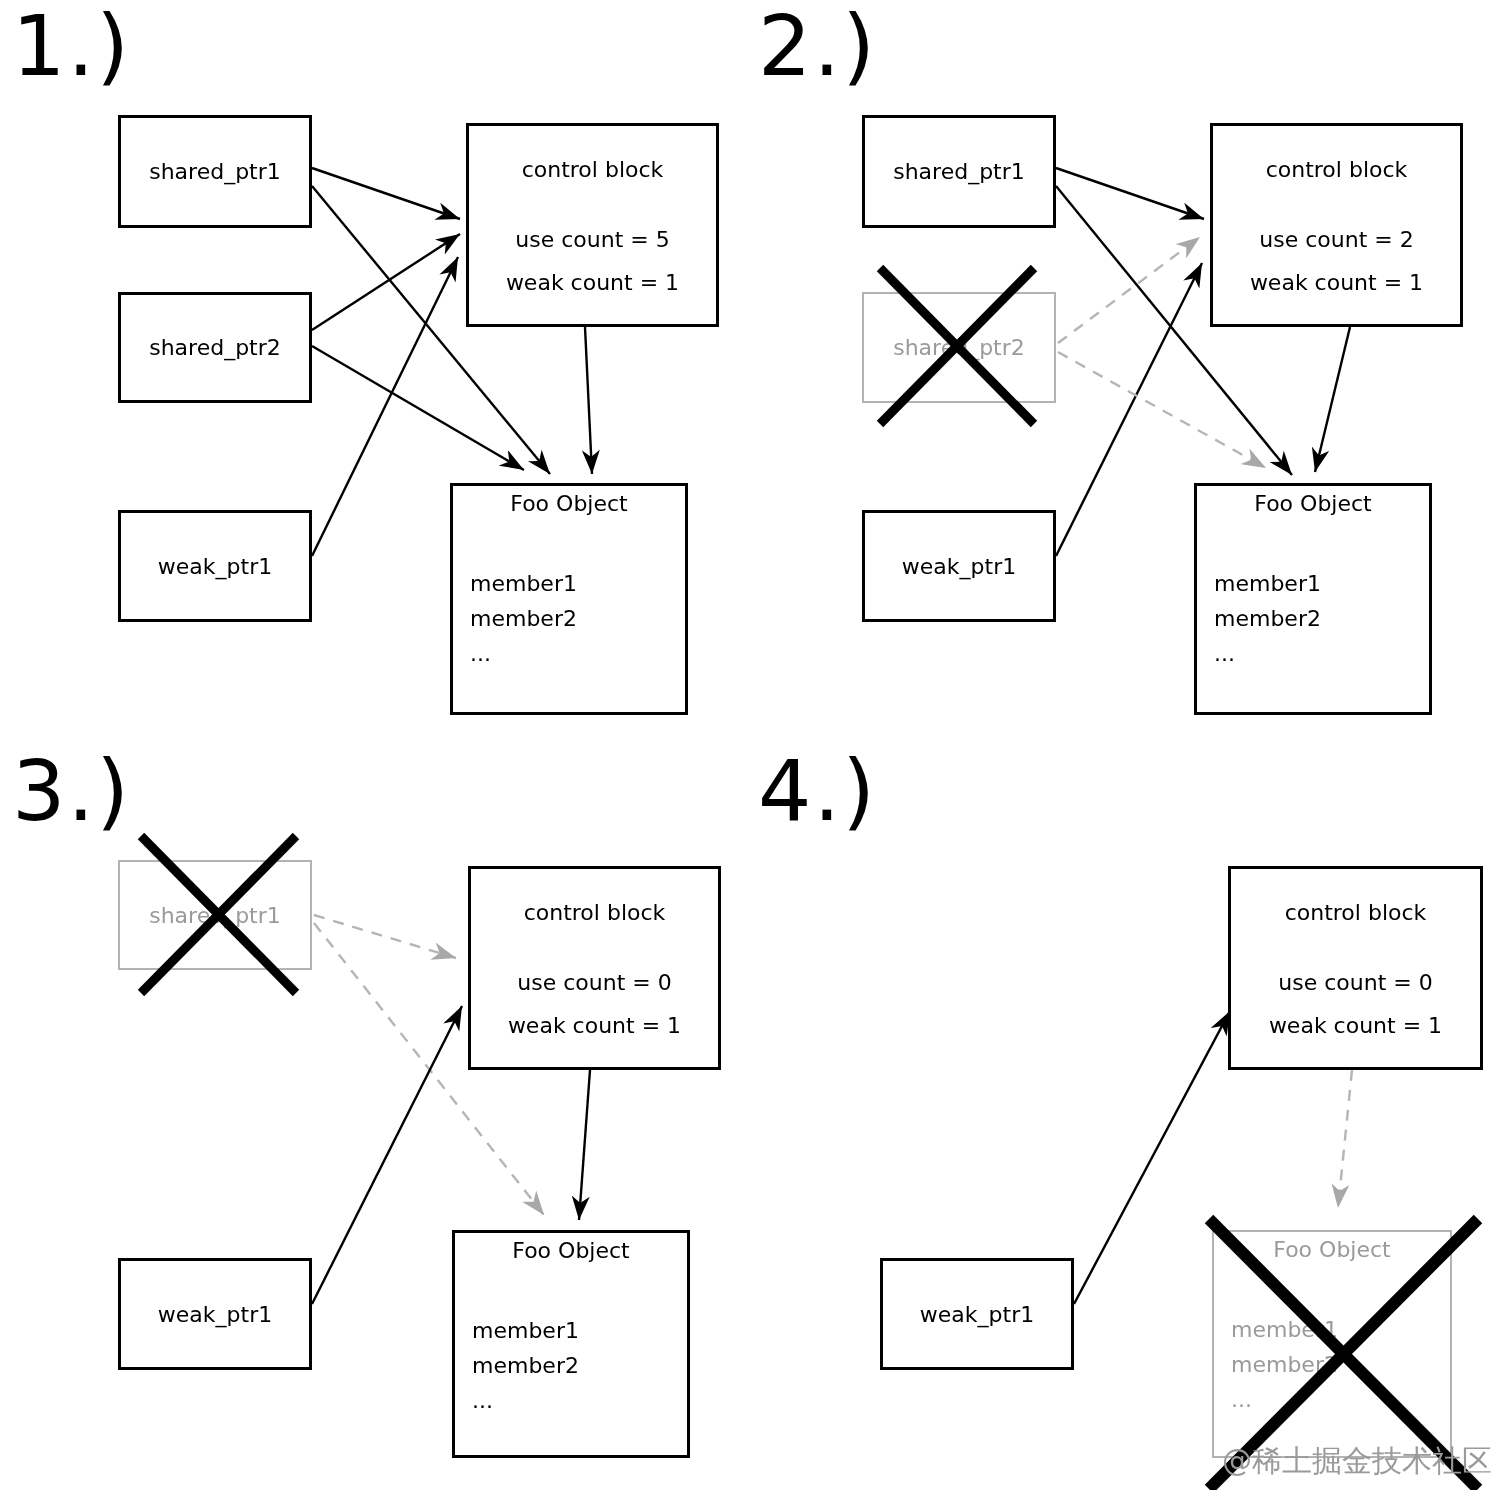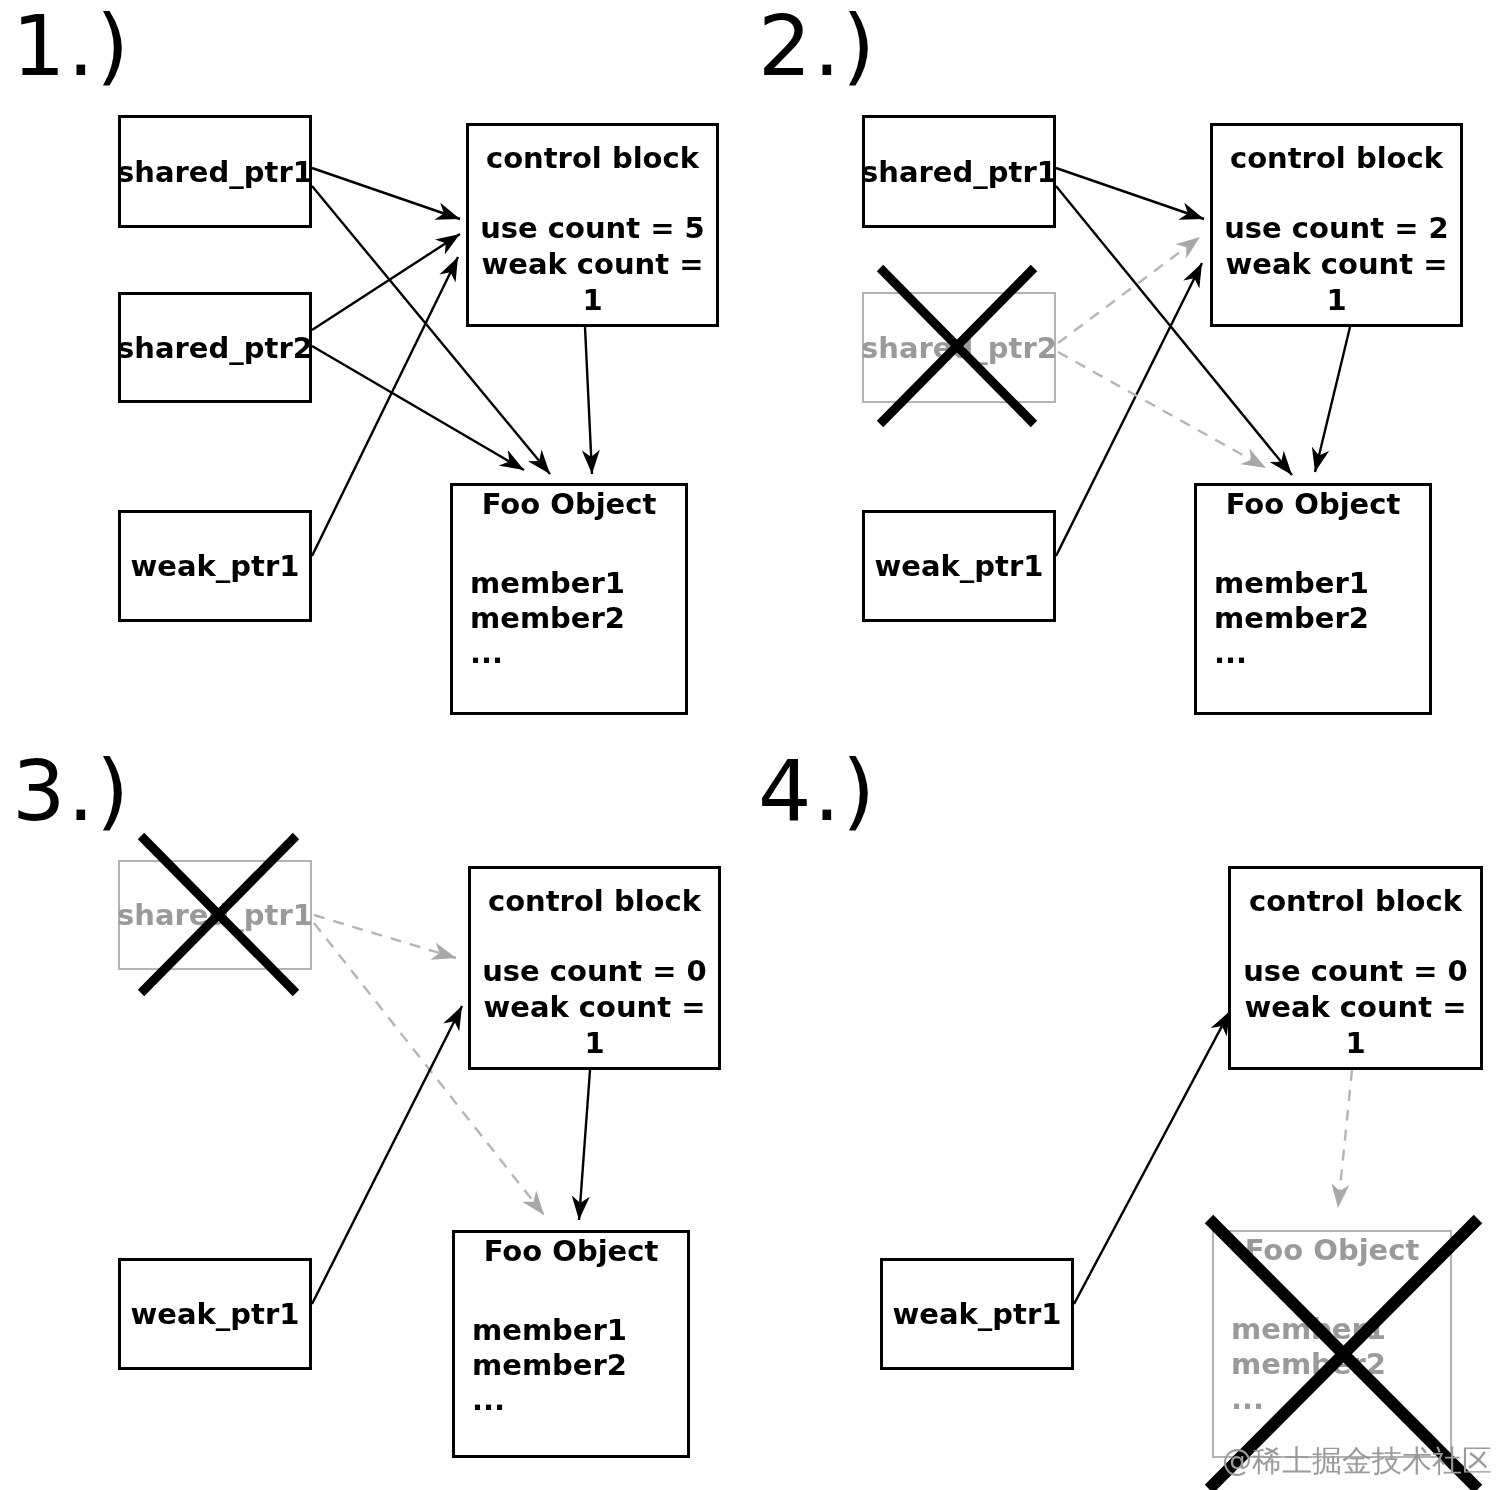--- a/index.html
+++ b/index.html
@@ -5,29 +5,28 @@
   html,body{margin:0;padding:0;background:#ffffff;}
   #stage{
     position:relative;width:1500px;height:1490px;background:#ffffff;overflow:hidden;
     font-family:"DejaVu Sans","Liberation Sans",sans-serif;color:#000;
   }
   .panel-title{
     position:absolute;font-size:84px;line-height:1.05;color:#000;letter-spacing:2px;
   }
   .box{
     position:absolute;border:3px solid #000;background:#ffffff;box-sizing:border-box;
-    font-size:29px;
-    font-weight:bold;
+    font-size:22px;
   }
   .ptr{display:flex;align-items:center;justify-content:center;}
   .dead{border:2px solid #b3b3b3;color:#9a9a9a;}
   .cb{text-align:center;}
-  .cb-title{margin-top:14px;line-height:36px;}
+  .cb-title{margin-top:26px;line-height:36px;}
   .cb-use{margin-top:34px;line-height:36px;}
-  .cb-weak{line-height:36px;}
+  .cb-weak{margin-top:7px;line-height:36px;}
   .foo-title{margin-top:0;line-height:36px;text-align:center;}
   .foo-members{margin-top:44px;margin-left:17px;line-height:35px;text-align:left;}
   #arrows{position:absolute;left:0;top:0;pointer-events:none;}
   .watermark{
     position:absolute;right:8px;bottom:8px;font-size:30px;color:#9a9a9a;
   }
 </style>
 </head>
 <body>
 

